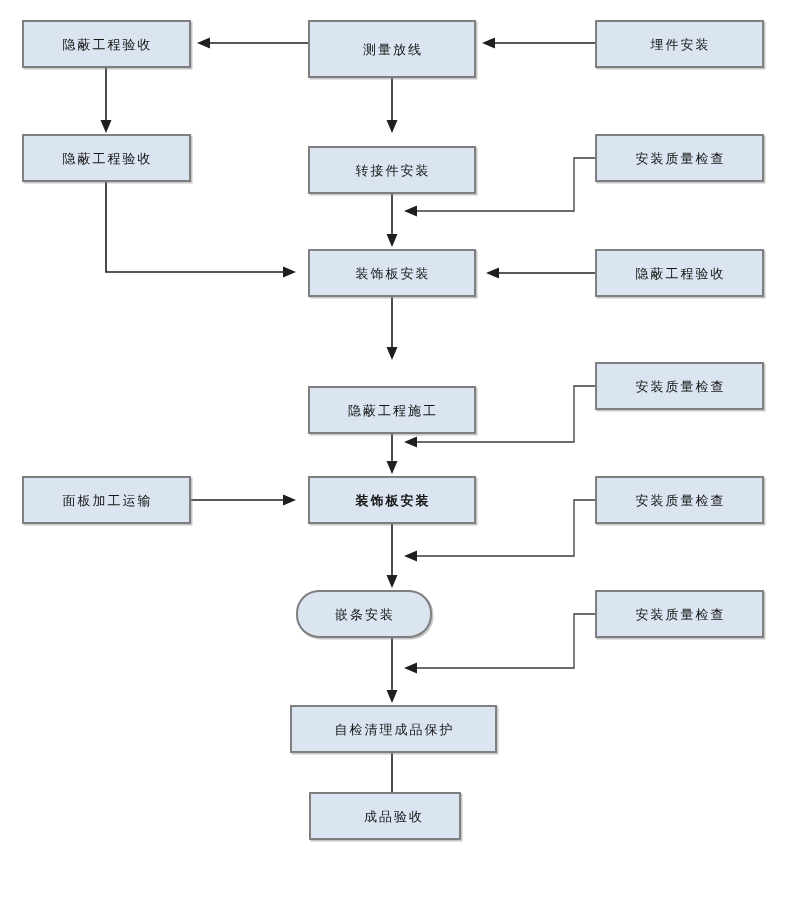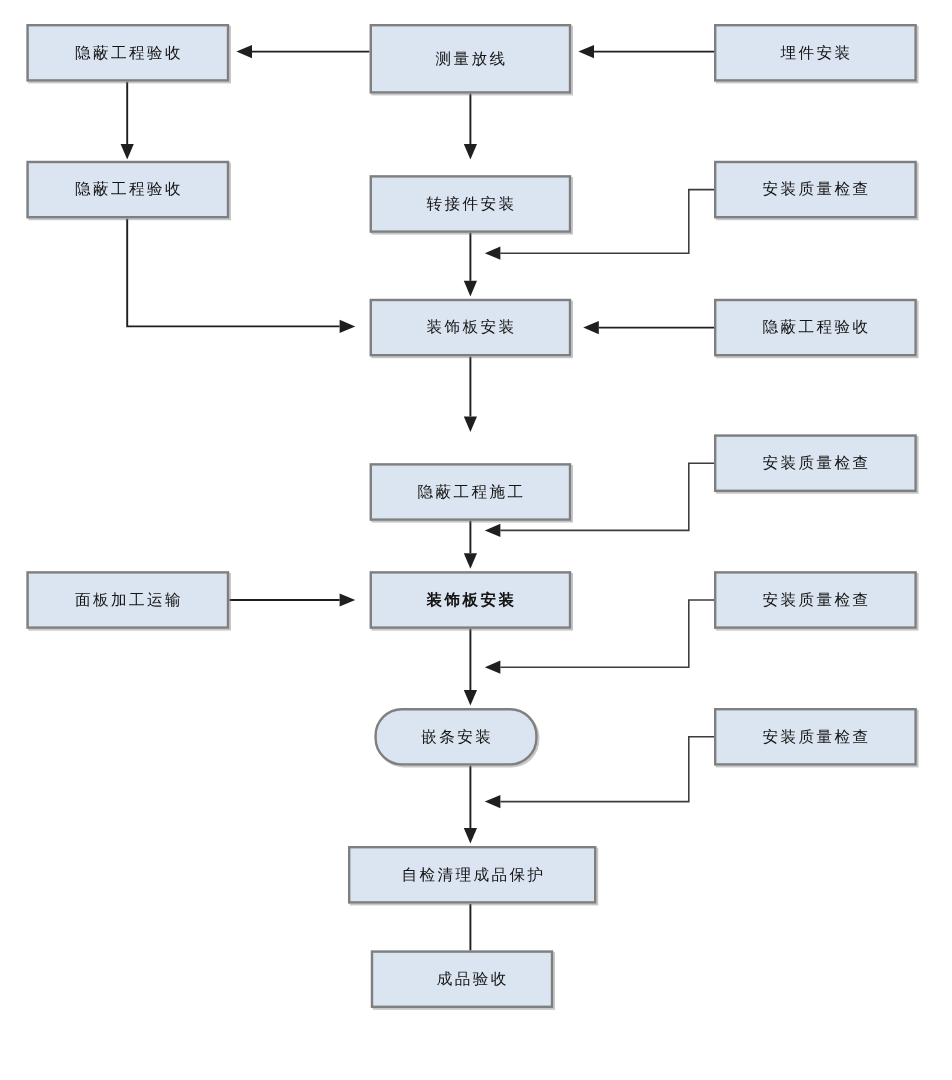--- a/index.html
+++ b/index.html
@@ -121,21 +121,21 @@
       </div>
       <div class="node" style="left: 22px; top: 476px; width: 169px; height: 48px;">
         <span class="node-label">面板加工运输</span>
       </div>
       <div class="node" style="left: 308px; top: 476px; width: 168px; height: 48px; font-weight: bold;">
         <span class="node-label">装饰板安装</span>
       </div>
       <div class="node" style="left: 595px; top: 476px; width: 169px; height: 48px;">
         <span class="node-label">安装质量检查</span>
       </div>
-      <div class="node" style="left: 312px; top: 590px; width: 136px; height: 48px; border-radius: 23px;">
+      <div class="node" style="left: 296px; top: 590px; width: 136px; height: 48px; border-radius: 23px;">
         <span class="node-label">嵌条安装</span>
       </div>
       <div class="node" style="left: 595px; top: 590px; width: 169px; height: 48px;">
         <span class="node-label">安装质量检查</span>
       </div>
       <div class="node" style="left: 290px; top: 705px; width: 207px; height: 48px;">
         <span class="node-label">自检清理成品保护</span>
       </div>
       <div class="node" style="left: 309px; top: 792px; width: 152px; height: 48px; padding-left: 16px;">
         <span class="node-label">成品验收</span>

